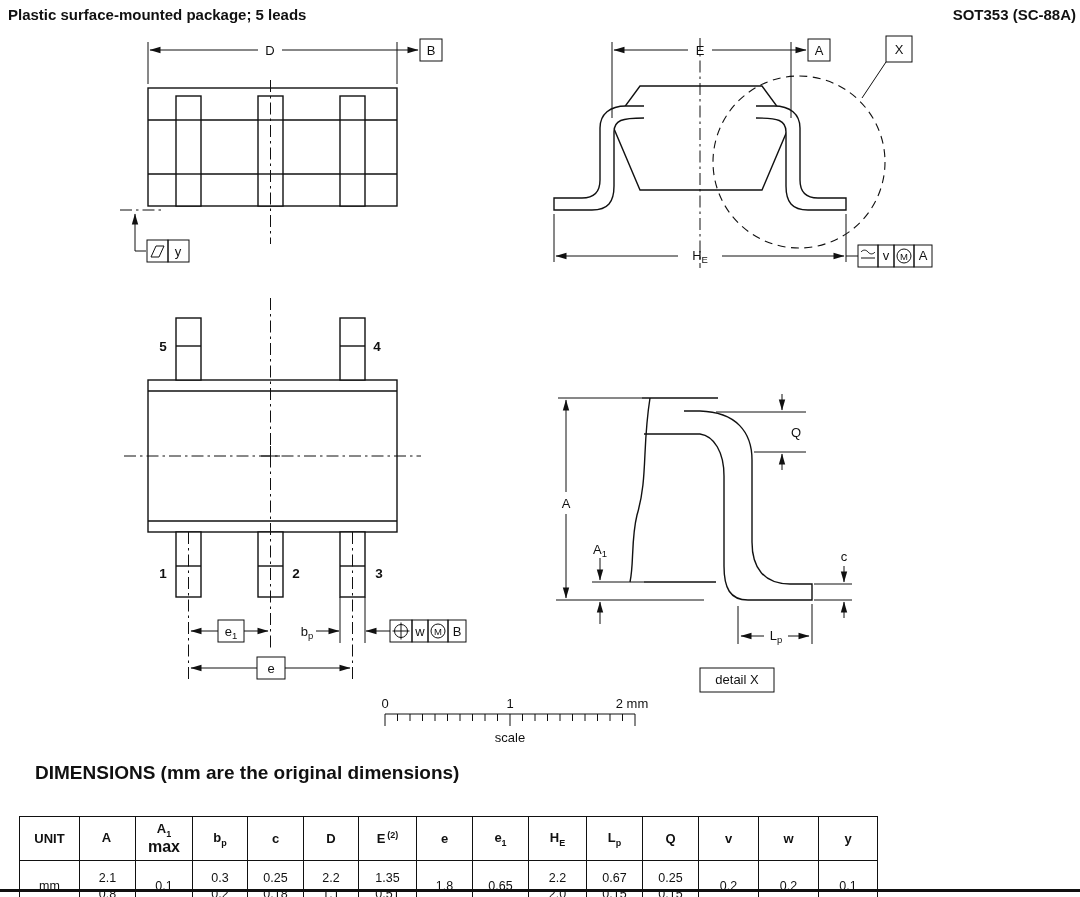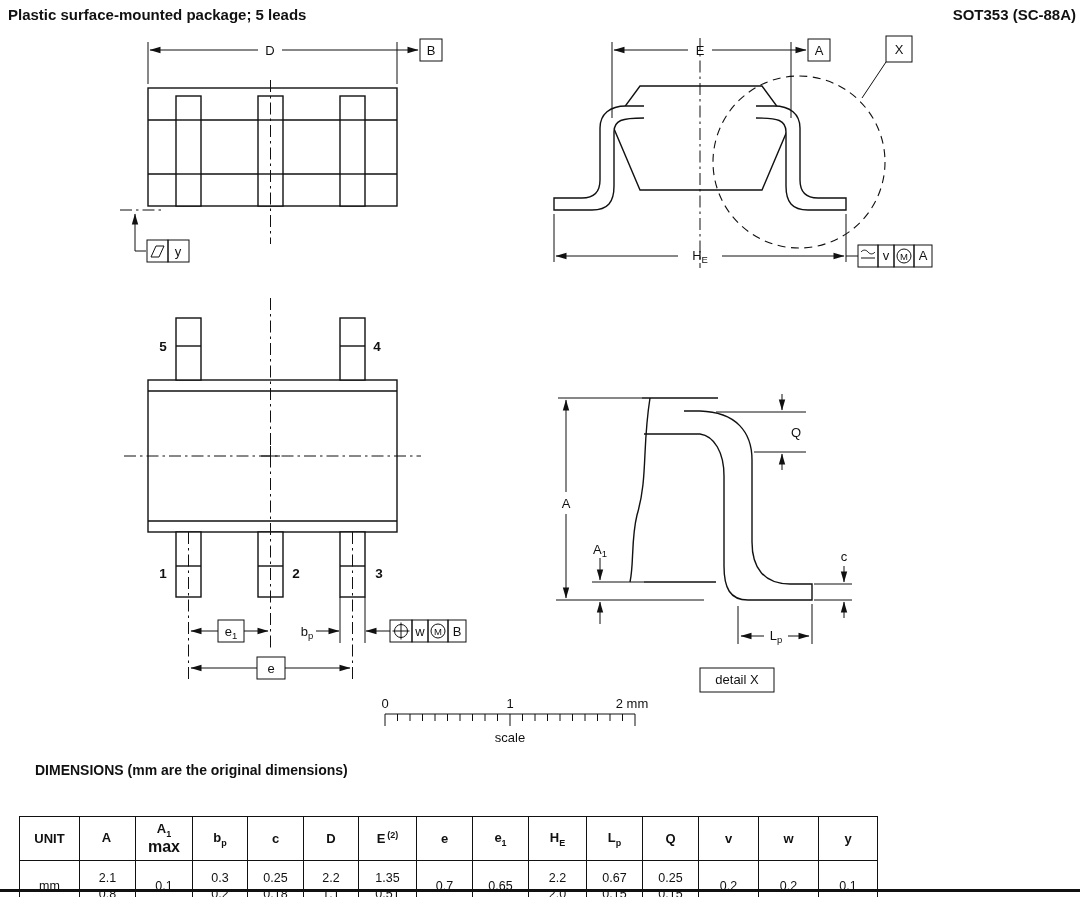--- a/index.html
+++ b/index.html
@@ -11,21 +11,21 @@
   svg .obj  { stroke:#111; stroke-width:1.4; fill:none; }
   svg .thin { stroke:#111; stroke-width:1; fill:none; }
   svg .white{ stroke:#111; stroke-width:1.4; fill:#fff; }
   svg .fillw{ fill:#fff; stroke:none; }
   svg .cl   { stroke:#111; stroke-width:1; fill:none; stroke-dasharray:12 4 2.5 4; }
   svg .dash { stroke:#111; stroke-width:1.1; fill:none; stroke-dasharray:8 5.5; }
   svg text  { fill:#111; font-family:"Liberation Sans", sans-serif; font-size:13px; }
   svg text.pin { font-weight:bold; font-size:13.5px; }
   svg tspan.sub { font-size:9.5px; }
   svg text.sm { font-size:9.5px; }
-  .dims-heading { position:absolute; left:35px; top:762px; font-size:14px; font-weight:bold; }
+  .dims-heading { position:absolute; left:35px; top:762px; font-size:19px; font-weight:bold; }
   table.dims { position:absolute; left:19px; top:781px; border-collapse:collapse; table-layout:fixed; background:#fff;margin-top:35px; }
   .dims th, .dims td { border:1.6px solid #111; text-align:center; vertical-align:middle; padding:2px 0; }
   .dims th { font-size:13px; font-weight:bold; height:44px; }
   .dims td { font-size:12.5px; height:50px; line-height:16px; }
   .dims sub { font-size:9px; }
   .dims sup { font-size:9px; margin-left:2px; }
   .hnote { font-size:16px; font-weight:bold; }
   .bottom-rule { position:absolute; left:0; top:889px; width:1080px; height:3px; background:#111; }
 </style>
 </head>
@@ -334,21 +334,21 @@
         </td>
     <td>
           <div>2.2</div>
           <div>1.1</div>
         </td>
     <td>
           <div>1.35</div>
           <div>0.51</div>
         </td>
     <td>
-          <div>0.7</div>
+          <div>1.8</div>
           <div></div>
         </td>
     <td>
           <div>0.65</div>
           <div></div>
         </td>
     <td>
           <div>2.2</div>
           <div>2.0</div>
         </td>

